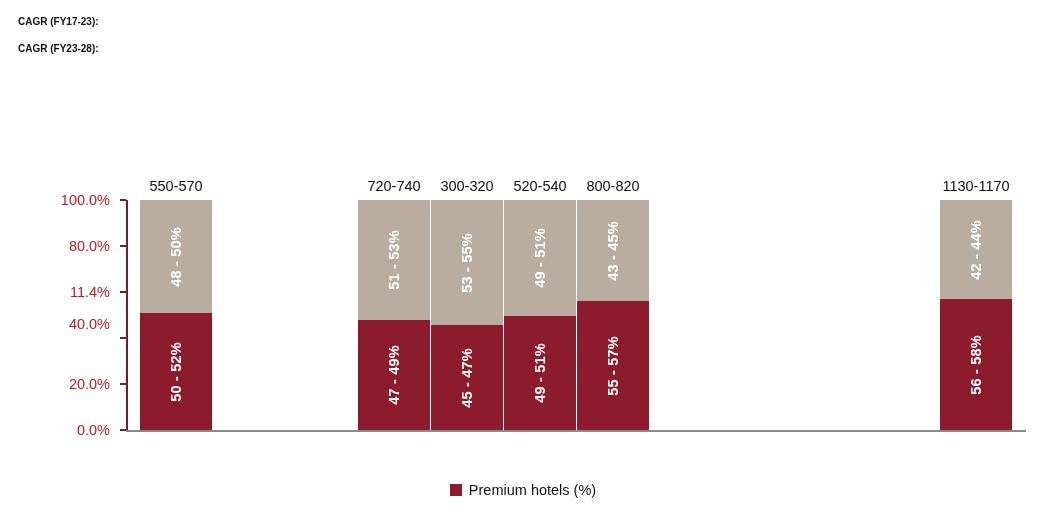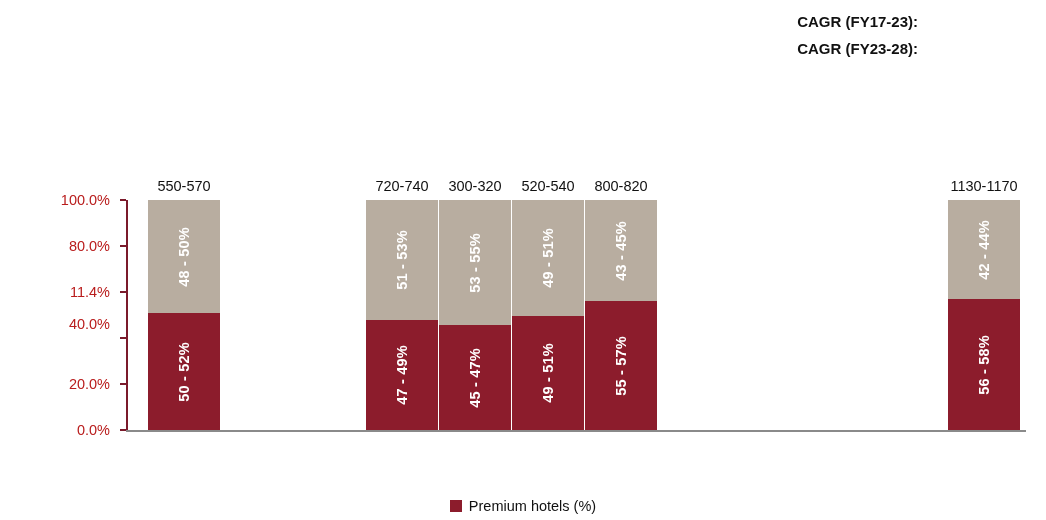--- a/index.html
+++ b/index.html
@@ -17,26 +17,25 @@
   }
 
   
   .notes {
     position: absolute;
     left: 18px;
     top: 8px;
     width: 900px;
   }
   .note-line {
-    font-size: 15px;
+    font-size: 10px;
     font-weight: bold;
     color: #111111;
     line-height: 27px;
     white-space: nowrap;
-    text-align: right;
   }
 
   
   .chart {
     position: absolute;
     left: 0;
     top: 160px;
     width: 1046px;
     height: 310px;
   }
@@ -84,21 +83,20 @@
     transform: translateY(-50%);
   }
 
   
   .plot {
     position: absolute;
     left: 128px;
     top: 40px;
     width: 898px;
     height: 230px;
-    margin-left: 8px;
   }
 
   .bar-group {
     position: absolute;
     bottom: 0;
     width: 72px;
   }
   .bar-stack {
     position: absolute;
     bottom: 0;
@@ -138,21 +136,20 @@
   
   .legend {
     position: absolute;
     left: 0;
     top: 482px;
     width: 1046px;
     display: flex;
     justify-content: center;
     align-items: flex-end;
     gap: 28px;
-    margin-top: 16px;
   }
   .legend-item {
     display: flex;
     align-items: center;
     gap: 7px;
   }
   .legend-swatch {
     width: 12px;
     height: 12px;
   }

